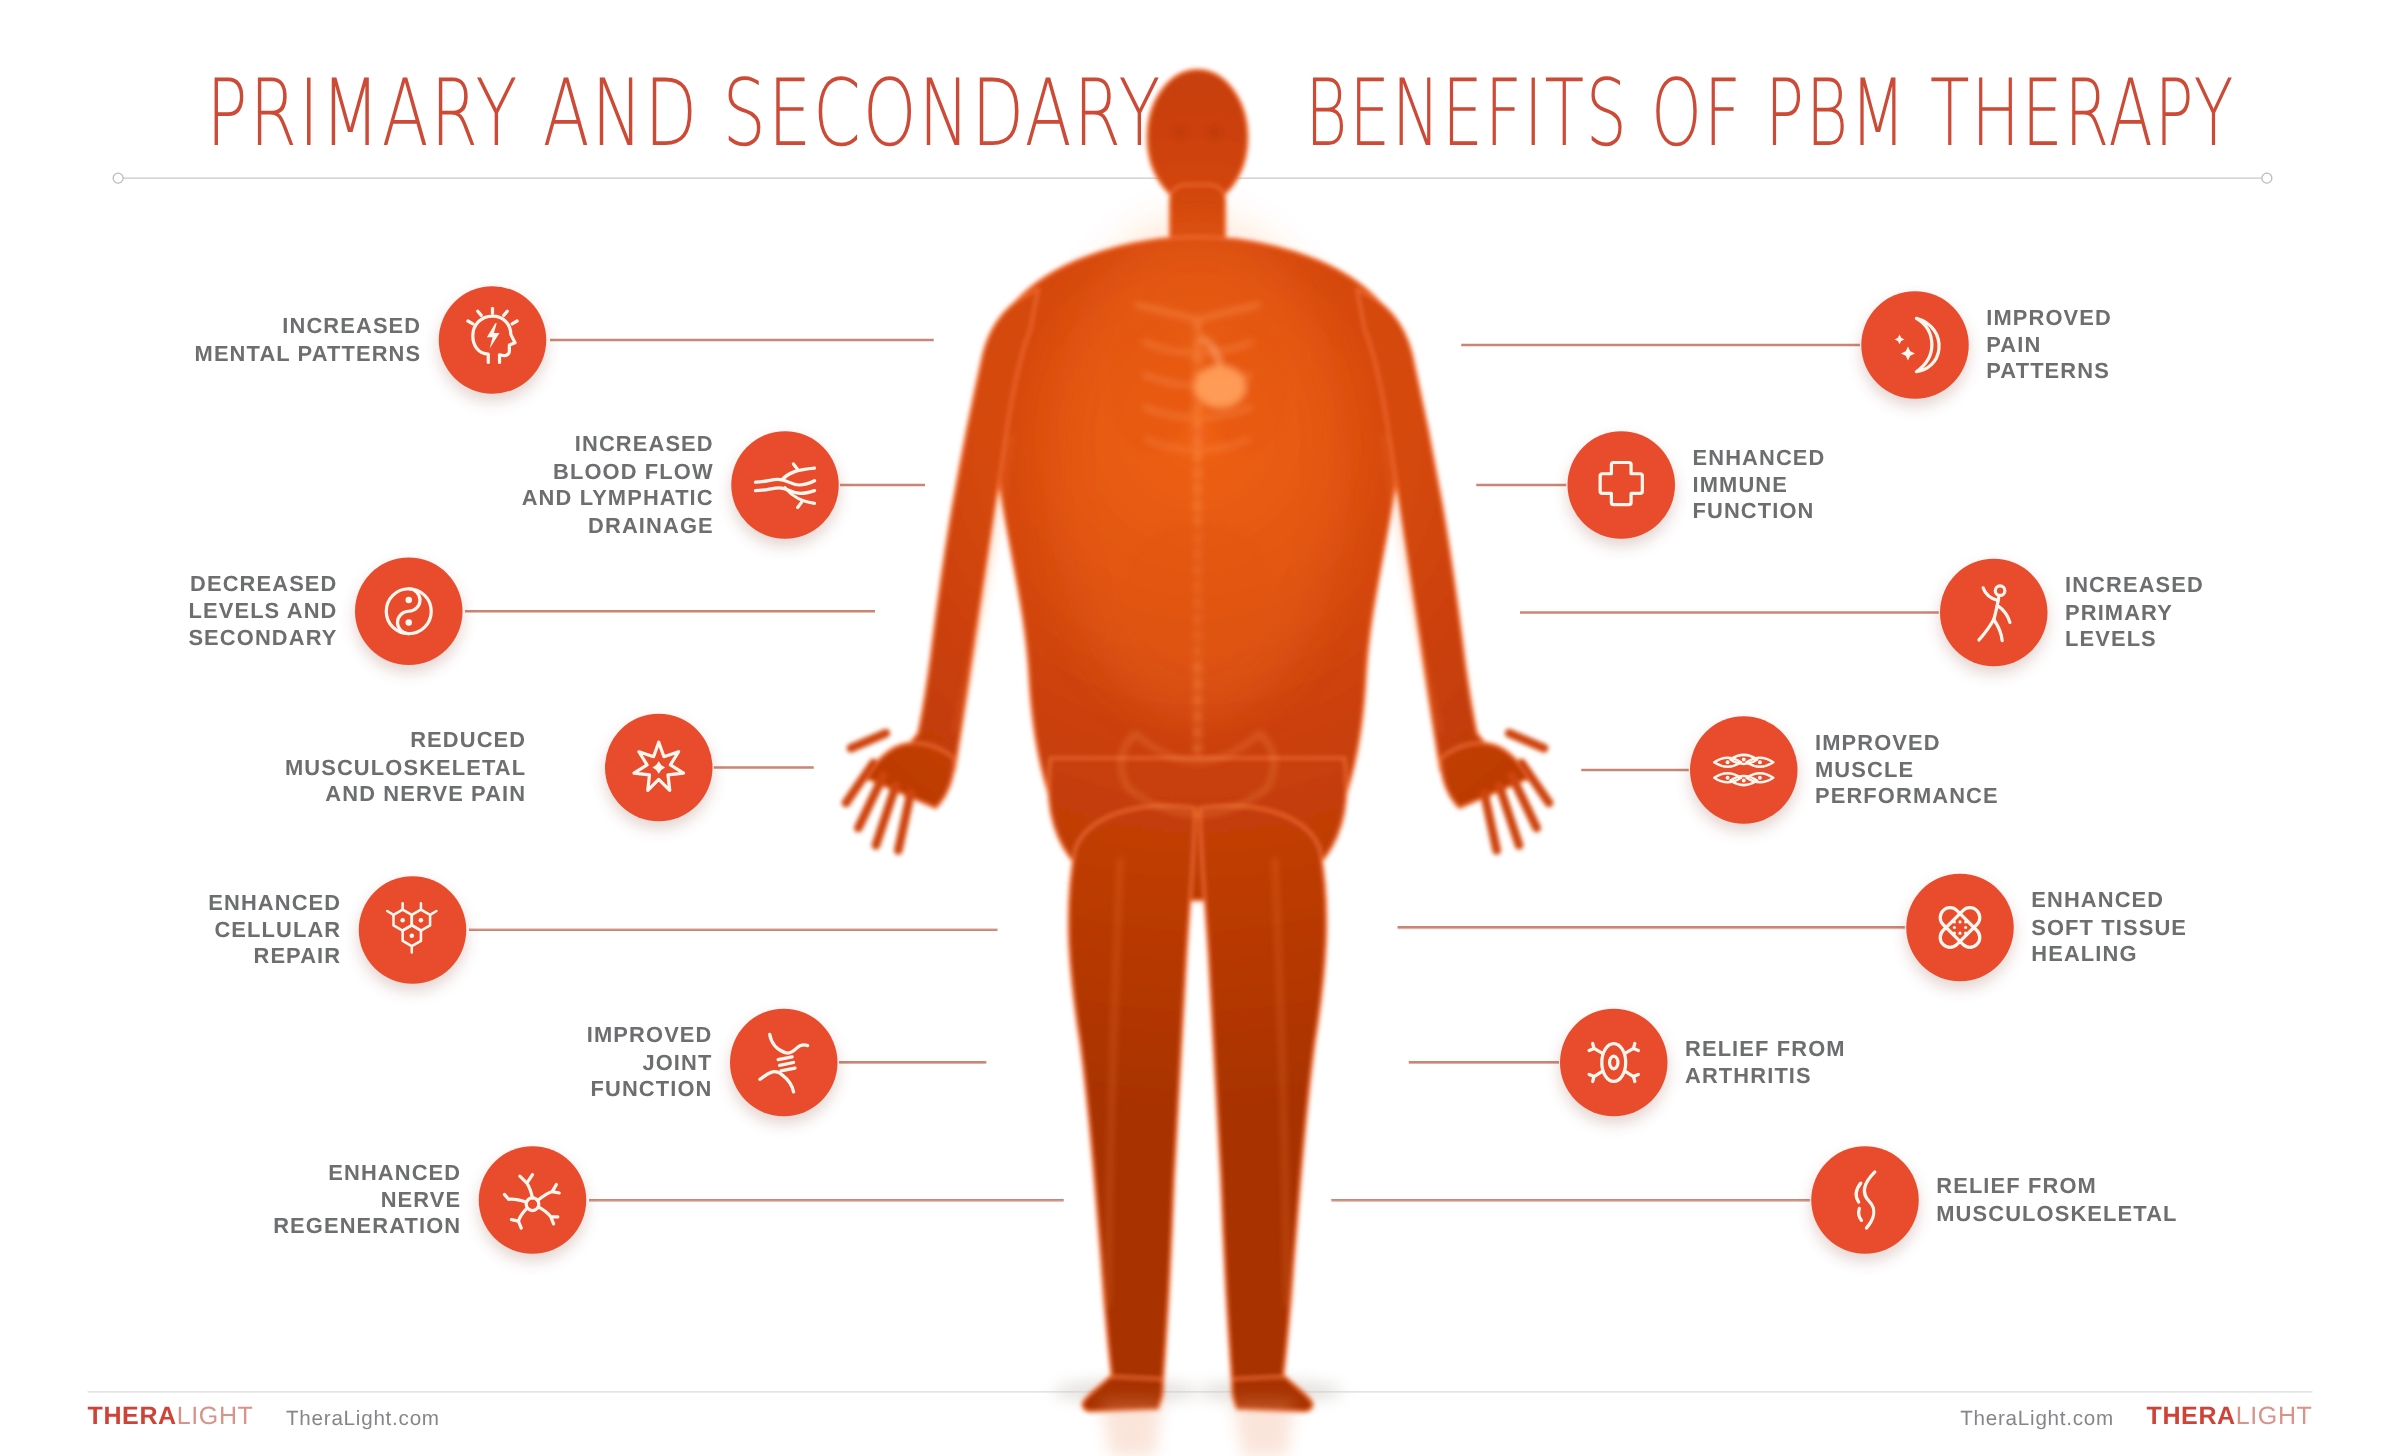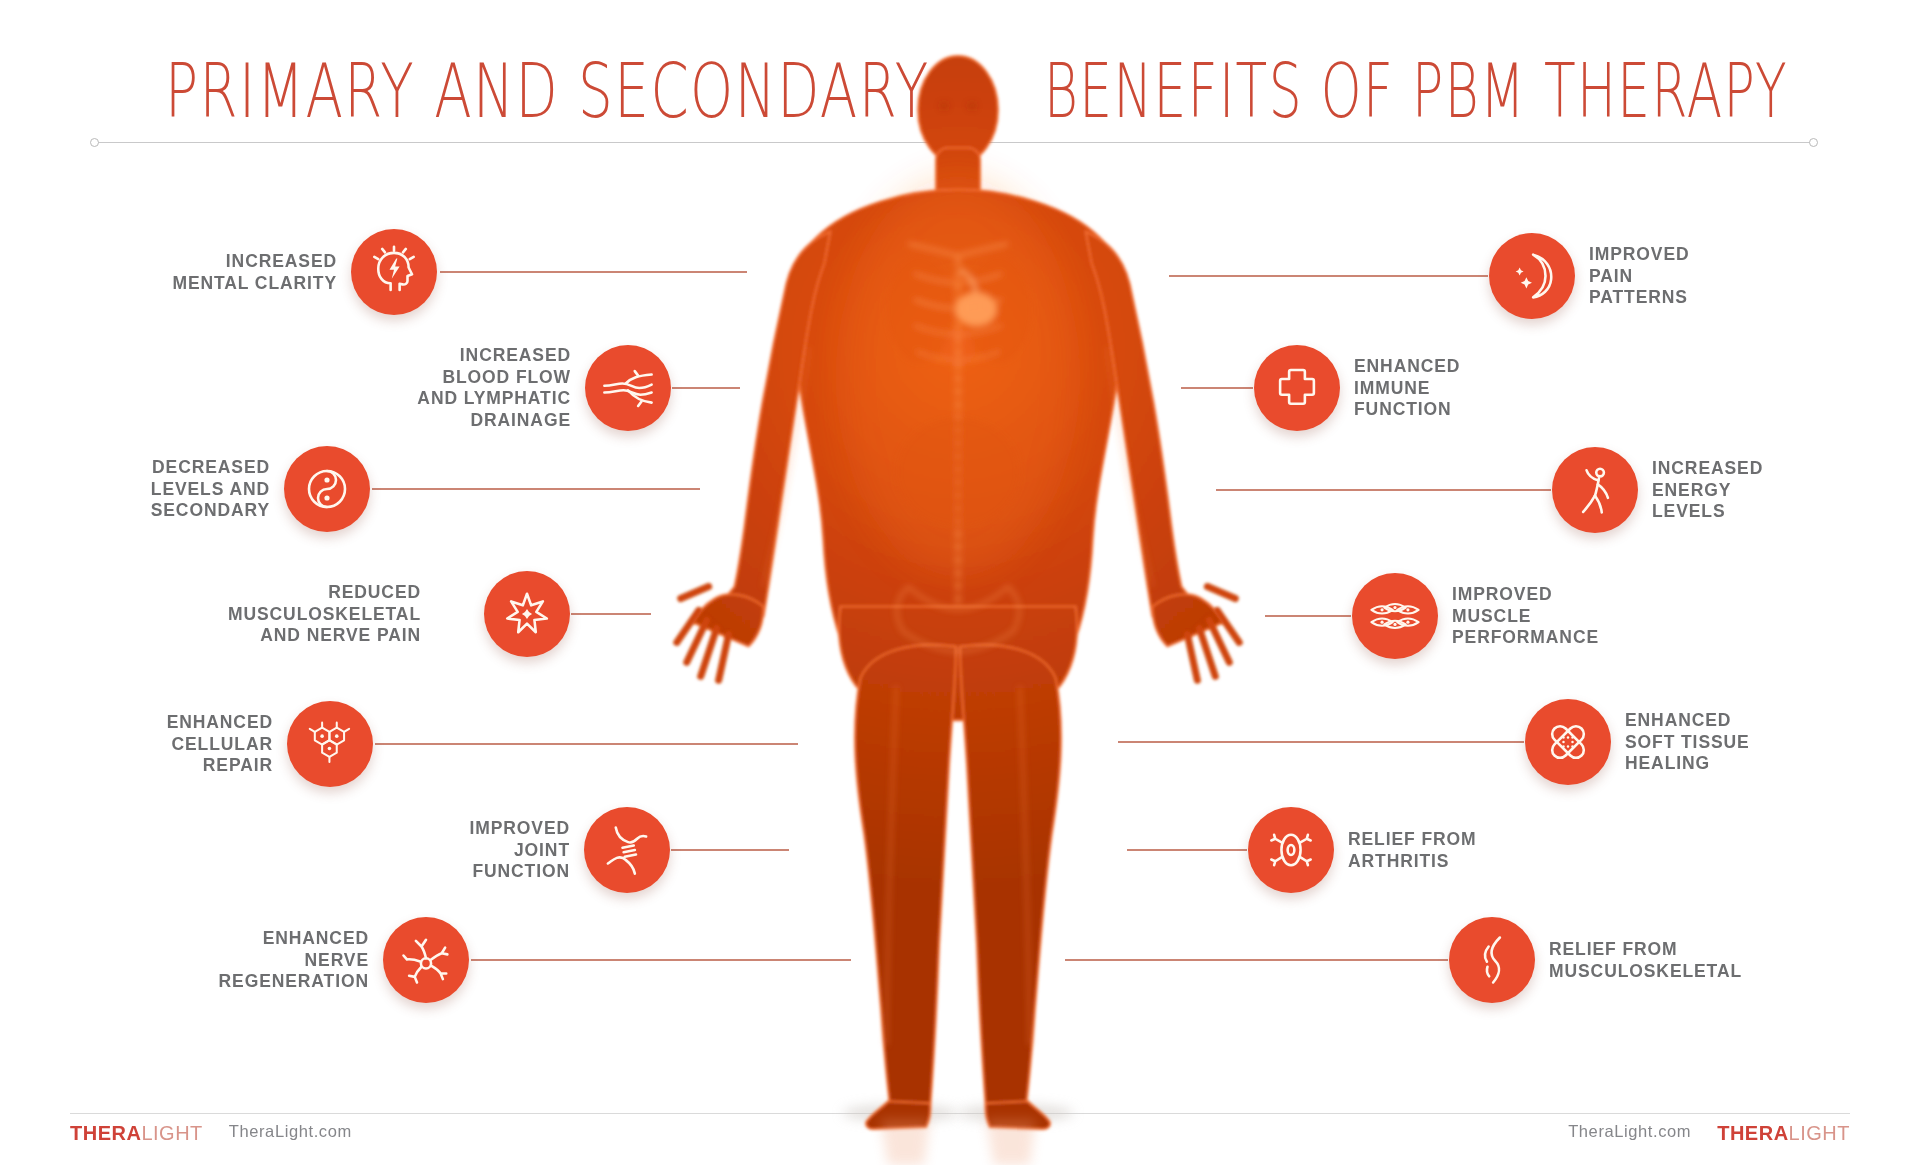--- a/index.html
+++ b/index.html
@@ -27,21 +27,21 @@
                   box-shadow:0 6px 12px rgba(130,60,40,.22);}
   .benefit-circle svg{width:54px;height:54px;display:block;}
   .benefit-circle svg *{stroke:var(--icon-stroke);stroke-width:2.3;fill:none;
                         stroke-linecap:round;stroke-linejoin:round;}
   .benefit-circle svg .f{fill:var(--icon-stroke);stroke:none;}
   .benefit-circle svg .thin{stroke-width:1.8;}
 
   
   .footer-rule{position:absolute;top:1113px;left:70px;width:1780px;height:1px;background:#dadada;z-index:1;}
   .footer{position:absolute;top:1122px;font-size:16.5px;color:var(--footer-gray);z-index:6;
-          display:flex;align-items:flex-start;gap:26px;}
+          display:flex;align-items:flex-end;gap:26px;}
   .footer-left{left:70px;} .footer-right{right:70px;}
   .logo{font-size:20px;letter-spacing:.5px;white-space:nowrap;}
   .logo .bold{font-weight:700;color:var(--logo-red);}
   .logo .light{font-weight:400;color:var(--logo-light);}
   .site{letter-spacing:.6px;color:var(--footer-gray);text-decoration:none;}
 
   
   .anatomy{position:absolute;left:608px;top:48px;width:700px;height:1117px;z-index:2;}
 </style>
 </head>
@@ -146,21 +146,21 @@
     <g opacity=".28" filter="url(#b6)">
       <polygon points="272,1074 322,1074 316,1120 280,1120" fill="#f0a37e"></polygon>
       <polygon points="378,1074 428,1074 422,1120 386,1120" fill="#f0a37e"></polygon>
     </g>
   </svg>
 
   <div id="benefits-layer">
       <div class="benefit-line" style="left: 440px; width: 307px; top: 271px;"></div>
       <div class="benefit-label left" style="top: 272px; right: 1583px;">
         <div>INCREASED</div>
-        <div>MENTAL CLARITY</div>
+        <div>MENTAL PATTERNS</div>
       </div>
       <div class="benefit-circle" style="left: 351px; top: 229px;">
         <svg viewBox="0 0 48 48">
           <path d="M21 40 L21 34 C14 34 10 28 10 21 C10 13 16 7 24 7 C32 7 37 13 37 20 L40 26 L36 27.5 L36 32 C36 34 34 35.5 31.5 35 L29 34.5 L29 40"></path>
           <path class="f" d="M26 12 L20 22 L24 22 L22 30 L29 19 L25 19 L27 12 Z"></path>
           <path d="M24 1.5 L24 5 M13.5 3.5 L16 6.5 M34.5 3.5 L32 6.5 M6.5 10.5 L10 12.5 M41.5 10.5 L38 12.5"></path>
         </svg>
       </div>
       <div class="benefit-line" style="left: 672px; width: 68px; top: 387px;"></div>
       <div class="benefit-label left" style="top: 388px; right: 1349px;">
@@ -269,21 +269,21 @@
         <div>FUNCTION</div>
       </div>
       <div class="benefit-circle" style="left: 1254px; top: 345px;">
         <svg viewBox="0 0 48 48">
           <path d="M18.5 8 H29.5 C30.3 8 31 8.7 31 9.5 V16 H37.5 C38.3 16 39 16.7 39 17.5 V28.5 C39 29.3 38.3 30 37.5 30 H31 V36.5 C31 37.3 30.3 38 29.5 38 H18.5 C17.7 38 17 37.3 17 36.5 V30 H10.5 C9.7 30 9 29.3 9 28.5 V17.5 C9 16.7 9.7 16 10.5 16 H17 V9.5 C17 8.7 17.7 8 18.5 8 Z"></path>
         </svg>
       </div>
       <div class="benefit-line" style="left: 1216px; width: 335px; top: 489px;"></div>
       <div class="benefit-label right" style="top: 490px; left: 1652px;">
         <div>INCREASED</div>
-        <div>ENERGY</div>
+        <div>PRIMARY</div>
         <div>LEVELS</div>
       </div>
       <div class="benefit-circle" style="left: 1552px; top: 447px;">
         <svg viewBox="0 0 48 48">
           <circle cx="28.5" cy="8.5" r="3.4"></circle>
           <path d="M27.5 13.5 C26.5 19 25.5 24 24 29"></path>
           <path d="M27 15.5 C22 14 18 11 16.5 6.5"></path>
           <path d="M26.5 19 C31 22 34 26 35.5 31"></path>
           <path d="M24 29 C21 34.5 17.5 39 13.5 43.5"></path>
           <path d="M24 29 C27.5 34 29.5 38.5 30 44"></path>

